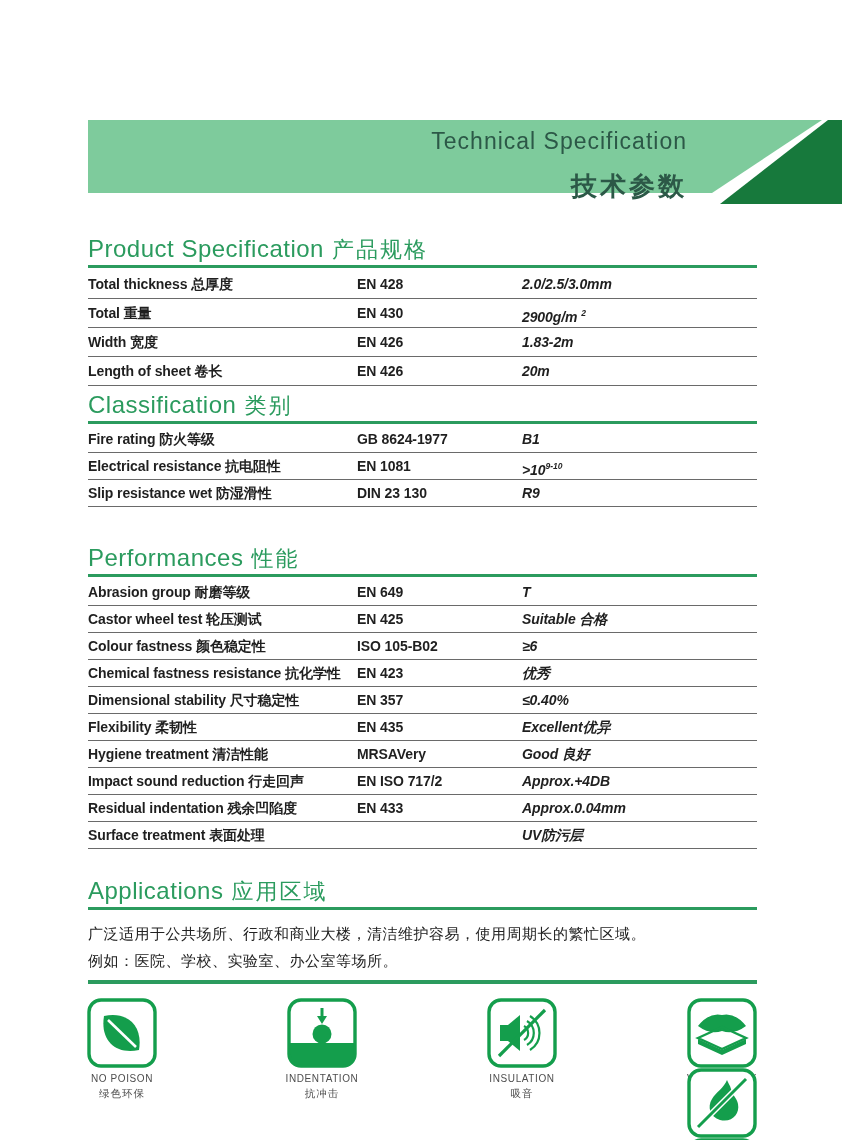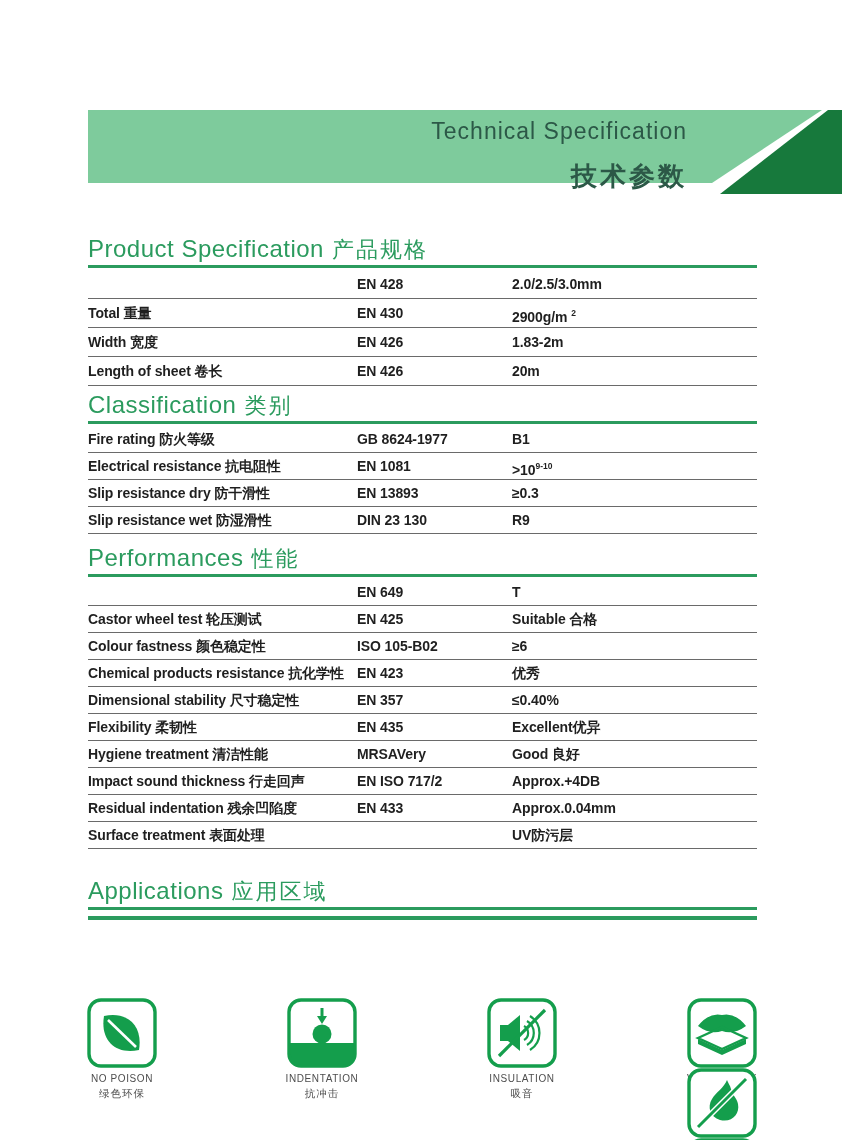--- a/index.html
+++ b/index.html
@@ -1,20 +1,20 @@
 <!DOCTYPE html>
 <html><head>
 <meta charset="utf-8">
 <style>
   html,body{margin:0;padding:0;background:#ffffff;}
   .page{position:relative;width:842px;height:1140px;background:#ffffff;overflow:hidden;
         font-family:"Liberation Sans","DejaVu Sans",sans-serif;}
 
   
-  .banner{position:absolute;left:88px;top:110px;width:604px;height:84px;}
+  .banner{position:absolute;left:88px;top:120px;width:604px;height:84px;}
   .banner-light{position:absolute;left:0;top:0;width:754px;height:73px;background:#7ECB9C;
         clip-path:polygon(0 0,734px 0,624px 73px,0 73px);}
   .banner-dark{position:absolute;left:0;top:0;width:754px;height:84px;background:#17793C;
         clip-path:polygon(740px 0,754px 0,754px 84px,632px 84px);}
   .banner-text{position:absolute;left:0;top:8px;width:599px;text-align:right;}
   .banner-en{font-size:23px;color:#2C5847;letter-spacing:1px;line-height:26px;}
   .banner-zh{font-size:26px;font-weight:bold;color:#2C5847;letter-spacing:3px;line-height:29px;margin-top:18px;}
 
   
   .sec{position:absolute;left:88px;width:669px;}
@@ -23,21 +23,21 @@
   .t-zh{font-size:22px;margin-left:8px;letter-spacing:2px;}
   .sec-rule{height:3px;background:#2B9B5E;margin-top:2px;}
 
   .tbl{margin-top:2px;}
   .tbl .row{position:relative;border-bottom:1px solid #6a6a6a;}
   .tbl-ps .row{height:28px;line-height:28px;}
   .tbl-s .row{height:26px;line-height:26px;}
   .tbl .c1,.tbl .c2,.tbl .c3{position:absolute;top:0;font-size:14px;font-weight:bold;color:#1f1f1f;letter-spacing:-0.1px;}
   .tbl .c1{left:0;}
   .tbl .c2{left:269px;}
-  .tbl .c3{left:424px;}
+  .tbl .c3{left:434px;font-style:italic;}
   .c3 sup{font-size:8.5px;letter-spacing:0;}
   sup:empty{display:none;}
 
   
   .app-text{margin:10px 0 0 0;font-size:15px;color:#222222;line-height:27px;letter-spacing:0.5px;}
   .app-rule-bottom{height:4px;background:#2B9B5E;margin-top:6px;}
 
   
   .icons{position:absolute;left:87px;top:998px;width:670px;height:110px;
          display:flex;justify-content:space-between;}
@@ -60,20 +60,21 @@
       <div class="banner-en">Technical Specification</div>
       <div class="banner-zh">技术参数</div>
     </div>
   </div>
 
   <section class="sec" style="top:236px;">
     <h2 class="sec-title"><span class="t-en">Product Specification</span><span class="t-zh">产品规格</span></h2>
     <div class="sec-rule"></div>
     <div class="tbl tbl-ps">
       <div class="row">
+        <span class="c1">Total thickness 总厚度</span>
         <span class="c2">EN 428</span>
         <span class="c3"><span>2.0/2.5/3.0mm</span></span>
       </div>
       <div class="row">
         <span class="c1">Total 重量</span>
         <span class="c2">EN 430</span>
         <span class="c3"><span>2900g/m</span> <sup>2</sup></span>
       </div>
       <div class="row">
         <span class="c1">Width 宽度</span>
@@ -96,91 +97,89 @@
         <span class="c1">Fire rating 防火等级</span>
         <span class="c2">GB 8624-1977</span>
         <span class="c3"><span>B1</span></span>
       </div>
       <div class="row">
         <span class="c1">Electrical resistance 抗电阻性</span>
         <span class="c2">EN 1081</span>
         <span class="c3"><span>&gt;10</span><sup>9-10</sup></span>
       </div>
       <div class="row">
-        <span class="c1">Slip resistance dry 防干滑性</span>
-        <span class="c2">EN 13893</span>
-        <span class="c3"><span>≥0.3</span></span>
-      </div>
-      <div class="row">
         <span class="c1">Slip resistance wet 防湿滑性</span>
         <span class="c2">DIN 23 130</span>
         <span class="c3"><span>R9</span></span>
       </div>
     </div>
   </section>
 
   <section class="sec" style="top:545px;">
     <h2 class="sec-title"><span class="t-en">Performances</span><span class="t-zh">性能</span></h2>
     <div class="sec-rule"></div>
     <div class="tbl tbl-s">
       <div class="row">
+        <span class="c1">Abrasion group 耐磨等级</span>
         <span class="c2">EN 649</span>
         <span class="c3">T</span>
       </div>
       <div class="row">
         <span class="c1">Castor wheel test 轮压测试</span>
         <span class="c2">EN 425</span>
         <span class="c3">Suitable 合格</span>
       </div>
       <div class="row">
         <span class="c1">Colour fastness 颜色稳定性</span>
         <span class="c2">ISO 105-B02</span>
         <span class="c3">≥6</span>
       </div>
       <div class="row">
-        <span class="c1">Chemical products resistance 抗化学性</span>
+        <span class="c1">Chemical fastness resistance 抗化学性</span>
         <span class="c2">EN 423</span>
         <span class="c3">优秀</span>
       </div>
       <div class="row">
         <span class="c1">Dimensional stability 尺寸稳定性</span>
         <span class="c2">EN 357</span>
         <span class="c3">≤0.40%</span>
       </div>
       <div class="row">
         <span class="c1">Flexibility 柔韧性</span>
         <span class="c2">EN 435</span>
         <span class="c3">Excellent优异</span>
       </div>
       <div class="row">
         <span class="c1">Hygiene treatment 清洁性能</span>
         <span class="c2">MRSAVery</span>
         <span class="c3">Good 良好</span>
       </div>
       <div class="row">
-        <span class="c1">Impact sound thickness 行走回声</span>
+        <span class="c1">Impact sound reduction 行走回声</span>
         <span class="c2">EN ISO 717/2</span>
         <span class="c3">Approx.+4DB</span>
       </div>
       <div class="row">
         <span class="c1">Residual indentation 残余凹陷度</span>
         <span class="c2">EN 433</span>
         <span class="c3">Approx.0.04mm</span>
       </div>
       <div class="row">
         <span class="c1">Surface treatment 表面处理</span>
         <span class="c2"></span>
         <span class="c3">UV防污层</span>
       </div>
     </div>
   </section>
 
   <section class="sec" style="top:878px;">
     <h2 class="sec-title"><span class="t-en">Applications</span><span class="t-zh">应用区域</span></h2>
     <div class="sec-rule"></div>
+    <p class="app-text"><span>广泛适用于公共场所、行政和商业大楼，清洁维护容易，使用周期长的繁忙区域。</span><br>
+    <span>例如：医院、学校、实验室、办公室等场所。</span></p>
     <div class="app-rule-bottom"></div>
   </section>
 
   <div class="icons">
 
     <div class="icon-cell">
       <svg class="ic" width="70" height="70" viewBox="0 0 70 70">
         <rect x="2" y="2" width="66" height="66" rx="12" fill="#fff" stroke="#149E4C" stroke-width="3.4"></rect>
         <path fill="#149E4C" d="M17 18 C41 13 56 28 52 52 C28 57 13 42 17 18 Z"></path>
         <line x1="21" y1="22" x2="49" y2="49" stroke="#fff" stroke-width="2.6"></line>

